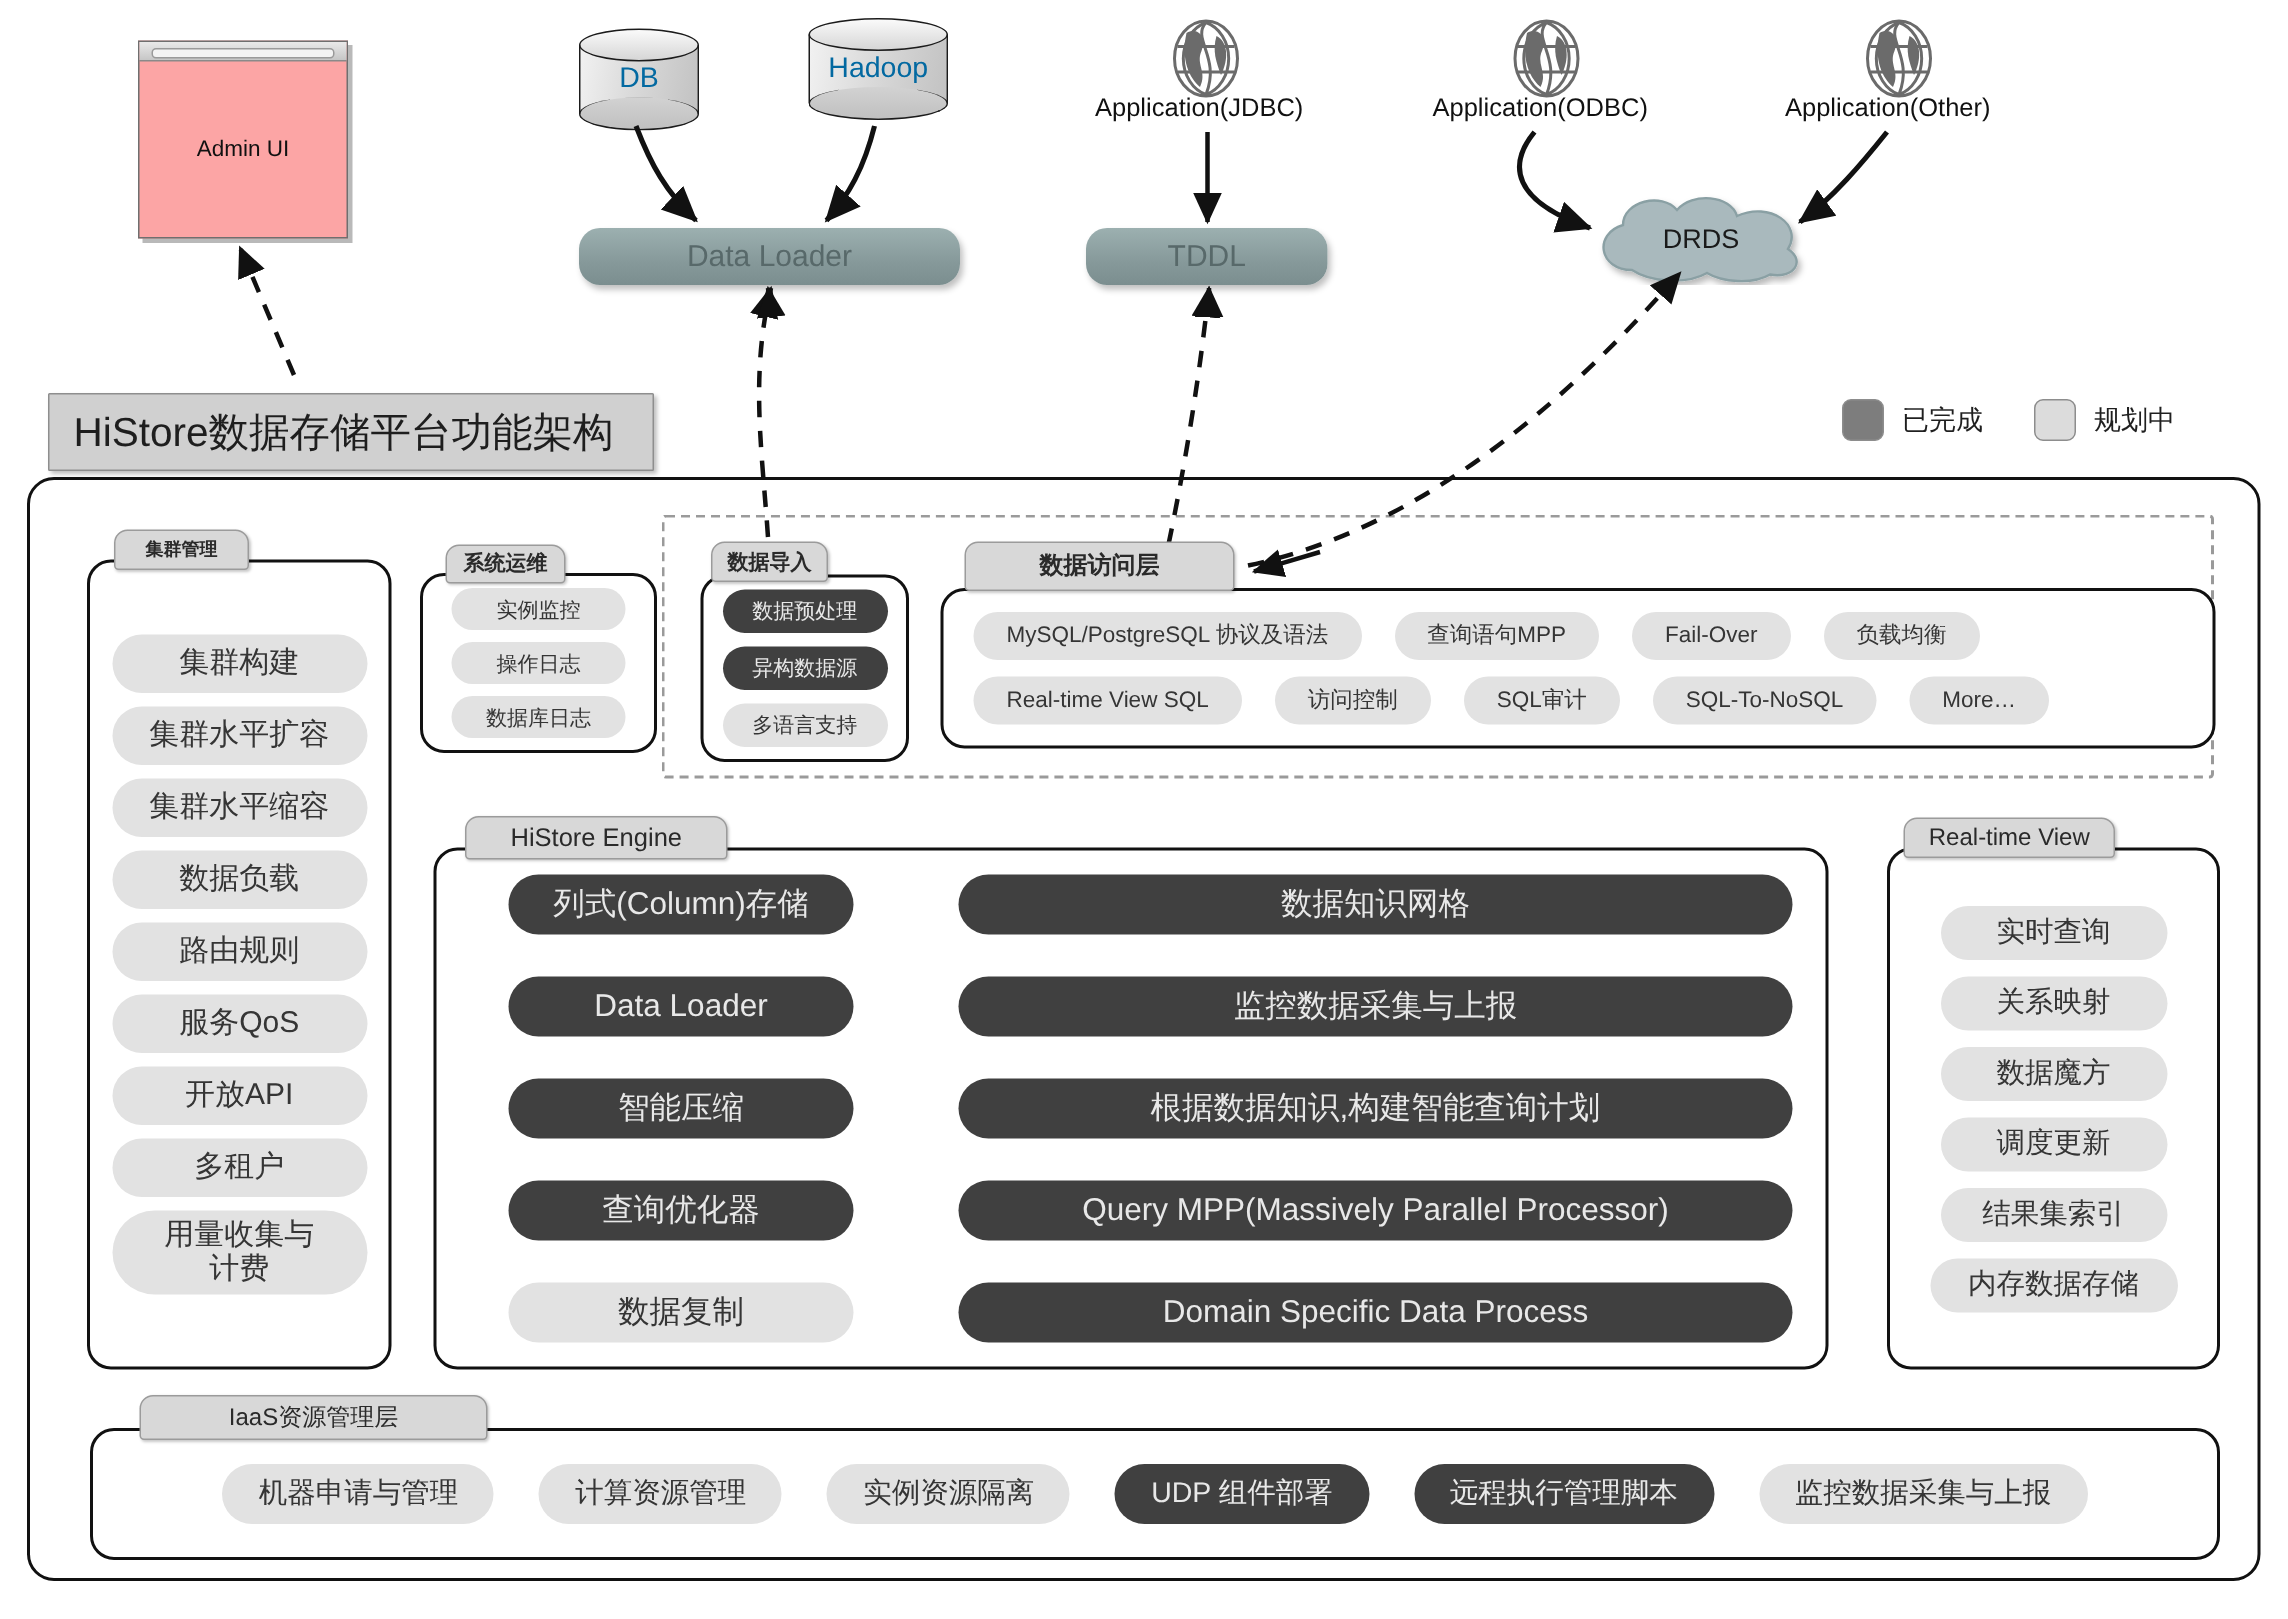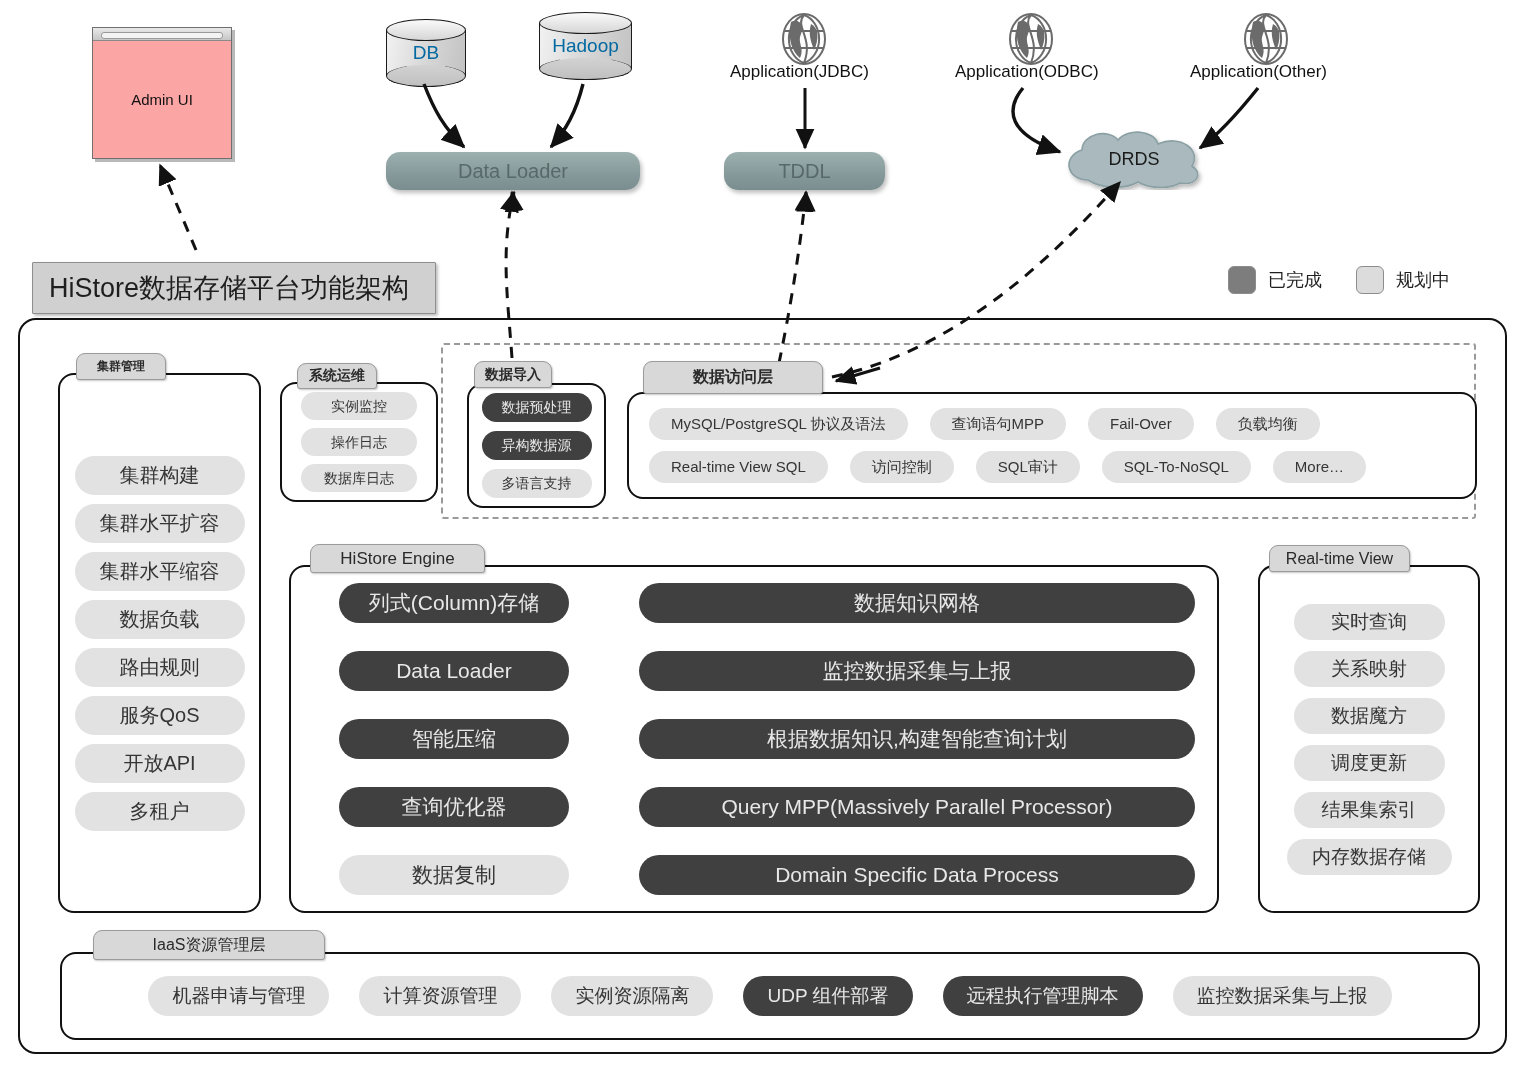--- a/index.html
+++ b/index.html
@@ -276,20 +276,22 @@
   <div class="frame" id="cluster-frame">
     <div class="col-list">
       <div class="pill light">集群构建</div>
       <div class="pill light">集群水平扩容</div>
       <div class="pill light">集群水平缩容</div>
       <div class="pill light">数据负载</div>
       <div class="pill light">路由规则</div>
       <div class="pill light">服务QoS</div>
       <div class="pill light">开放API</div>
       <div class="pill light">多租户</div>
+      <div class="pill light" style="min-height:56px;">用量收集与
+计费</div>
     </div>
   </div>
 
   <div class="frame-tab" id="ops-tab">系统运维</div>
   <div class="frame" id="ops-frame">
     <div class="col-list">
       <div class="pill light">实例监控</div>
       <div class="pill light">操作日志</div>
       <div class="pill light">数据库日志</div>
     </div>

